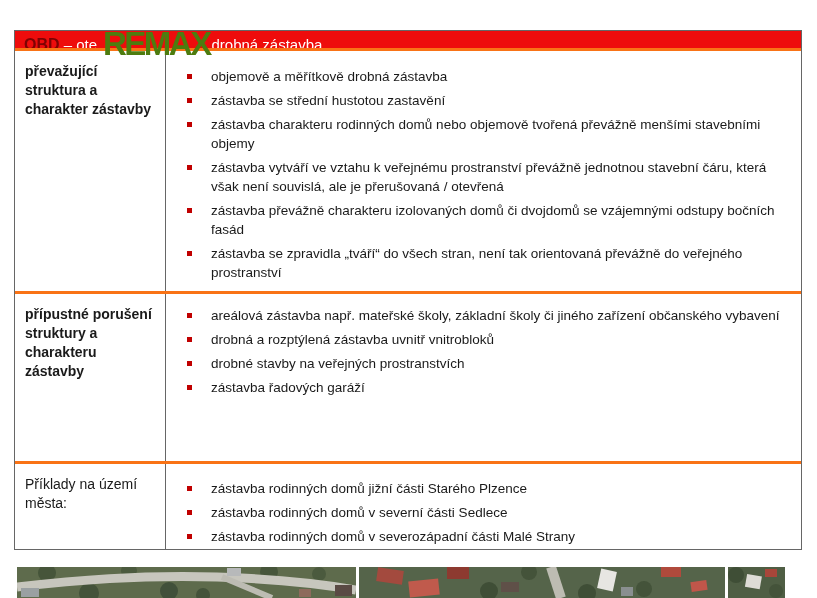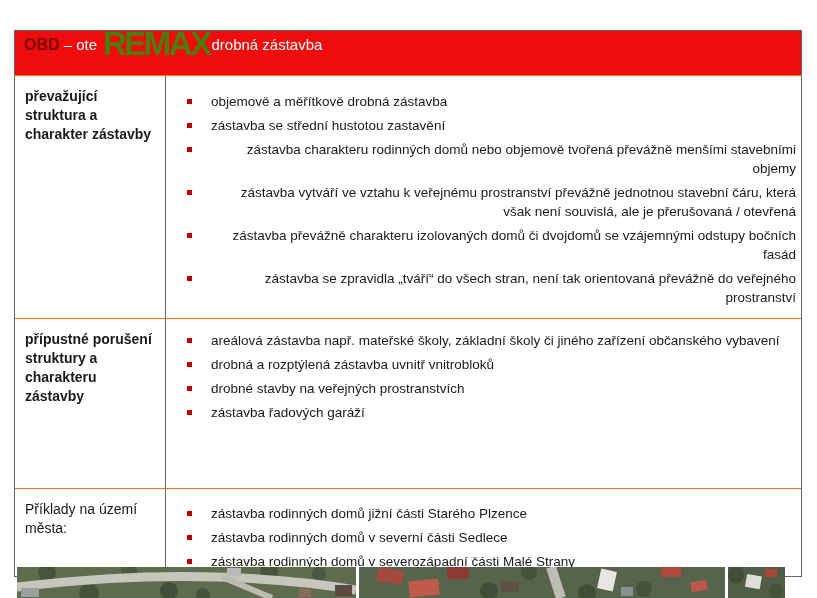--- a/index.html
+++ b/index.html
@@ -5,40 +5,40 @@
   html,body{margin:0;padding:0;background:#ffffff;}
   .page{
     position:relative;width:817px;height:598px;background:#ffffff;overflow:hidden;
     font-family:"Liberation Sans","DejaVu Sans",sans-serif;color:#1a1a1a;
   }
   .doc-table{
     position:absolute;left:14px;top:30px;width:788px;
     border:1px solid #666;box-sizing:border-box;background:#fff;
   }
   .hdr{
-    height:44px;line-height:27px;background:#ee0c0c;color:#ffffff;
+    height:17px;line-height:27px;background:#ee0c0c;color:#ffffff;
     font-size:15px;white-space:nowrap;overflow:hidden;padding-left:9px;box-sizing:border-box;
   }
   .hdr .code{font-weight:bold;font-size:16px;color:#7d0303;}
   .hdr .sp{display:inline-block;width:106px;}
   .watermark{
     position:absolute;left:103px;top:25px;z-index:5;
     font-size:33px;font-weight:bold;letter-spacing:-2.5px;color:#4d7c0f;
     font-family:"Liberation Sans","DejaVu Sans",sans-serif;
   }
-  .trow{display:flex;border-top:1px solid #f97316;box-sizing:border-box;}
+  .trow{display:flex;border-top:3px solid #f97316;box-sizing:border-box;}
   .trow.r1{height:243px;}
   .trow.r2{height:170px;}
   .trow.r3{height:88px;}
   .lcell{
     width:151px;flex:none;border-right:1px solid #666;box-sizing:border-box;
     padding:11px 8px 0 10px;font-size:14px;line-height:19px;font-weight:bold;
   }
   .lcell.normal{font-weight:normal;}
-  .rcell{flex:1;box-sizing:border-box;overflow:hidden;text-align:right;}
+  .rcell{flex:1;box-sizing:border-box;overflow:hidden;}
   ul.blist{list-style:none;margin:0;padding:0;}
   .r1 ul.blist{padding-top:11px;}
   .r2 ul.blist{padding-top:7px;}
   .r3 ul.blist{padding-top:10px;}
   ul.blist li{display:flex;margin:5px 0;font-size:13.5px;line-height:19px;}
   .sq{flex:none;width:5px;height:5px;background:#c00000;margin:7px 0 0 21px;}
   .bt{margin-left:19px;max-width:585px;}
   .photos{position:absolute;left:17px;top:567px;width:768px;height:31px;display:flex;overflow:hidden;}
   .photo{height:31px;overflow:hidden;flex:none;}
   .pgap{width:3px;height:31px;background:#ffffff;flex:none;}

